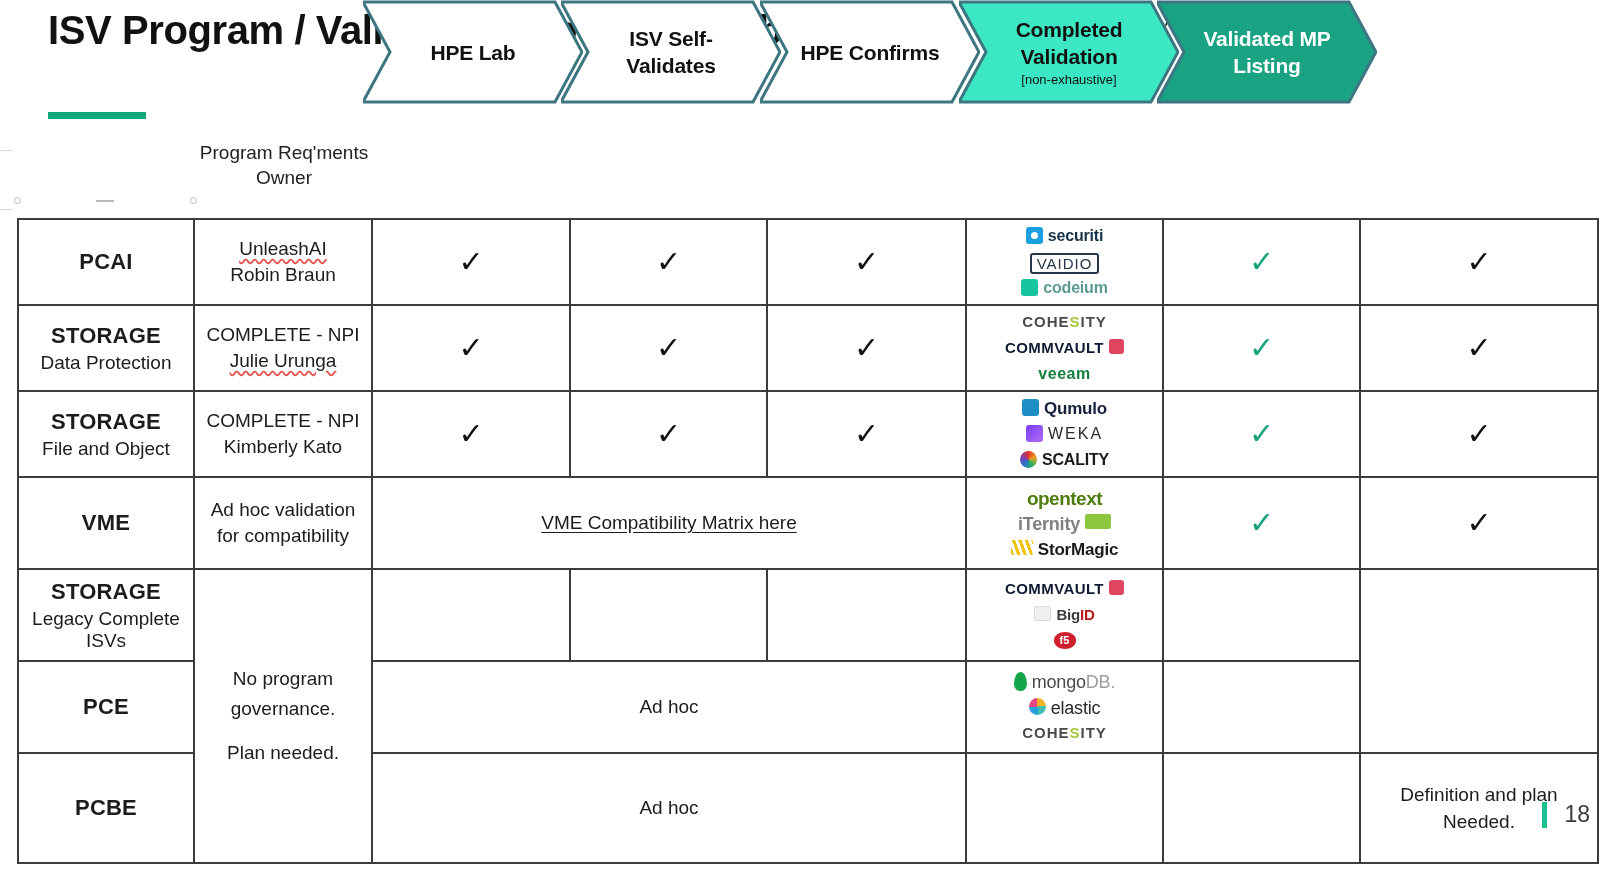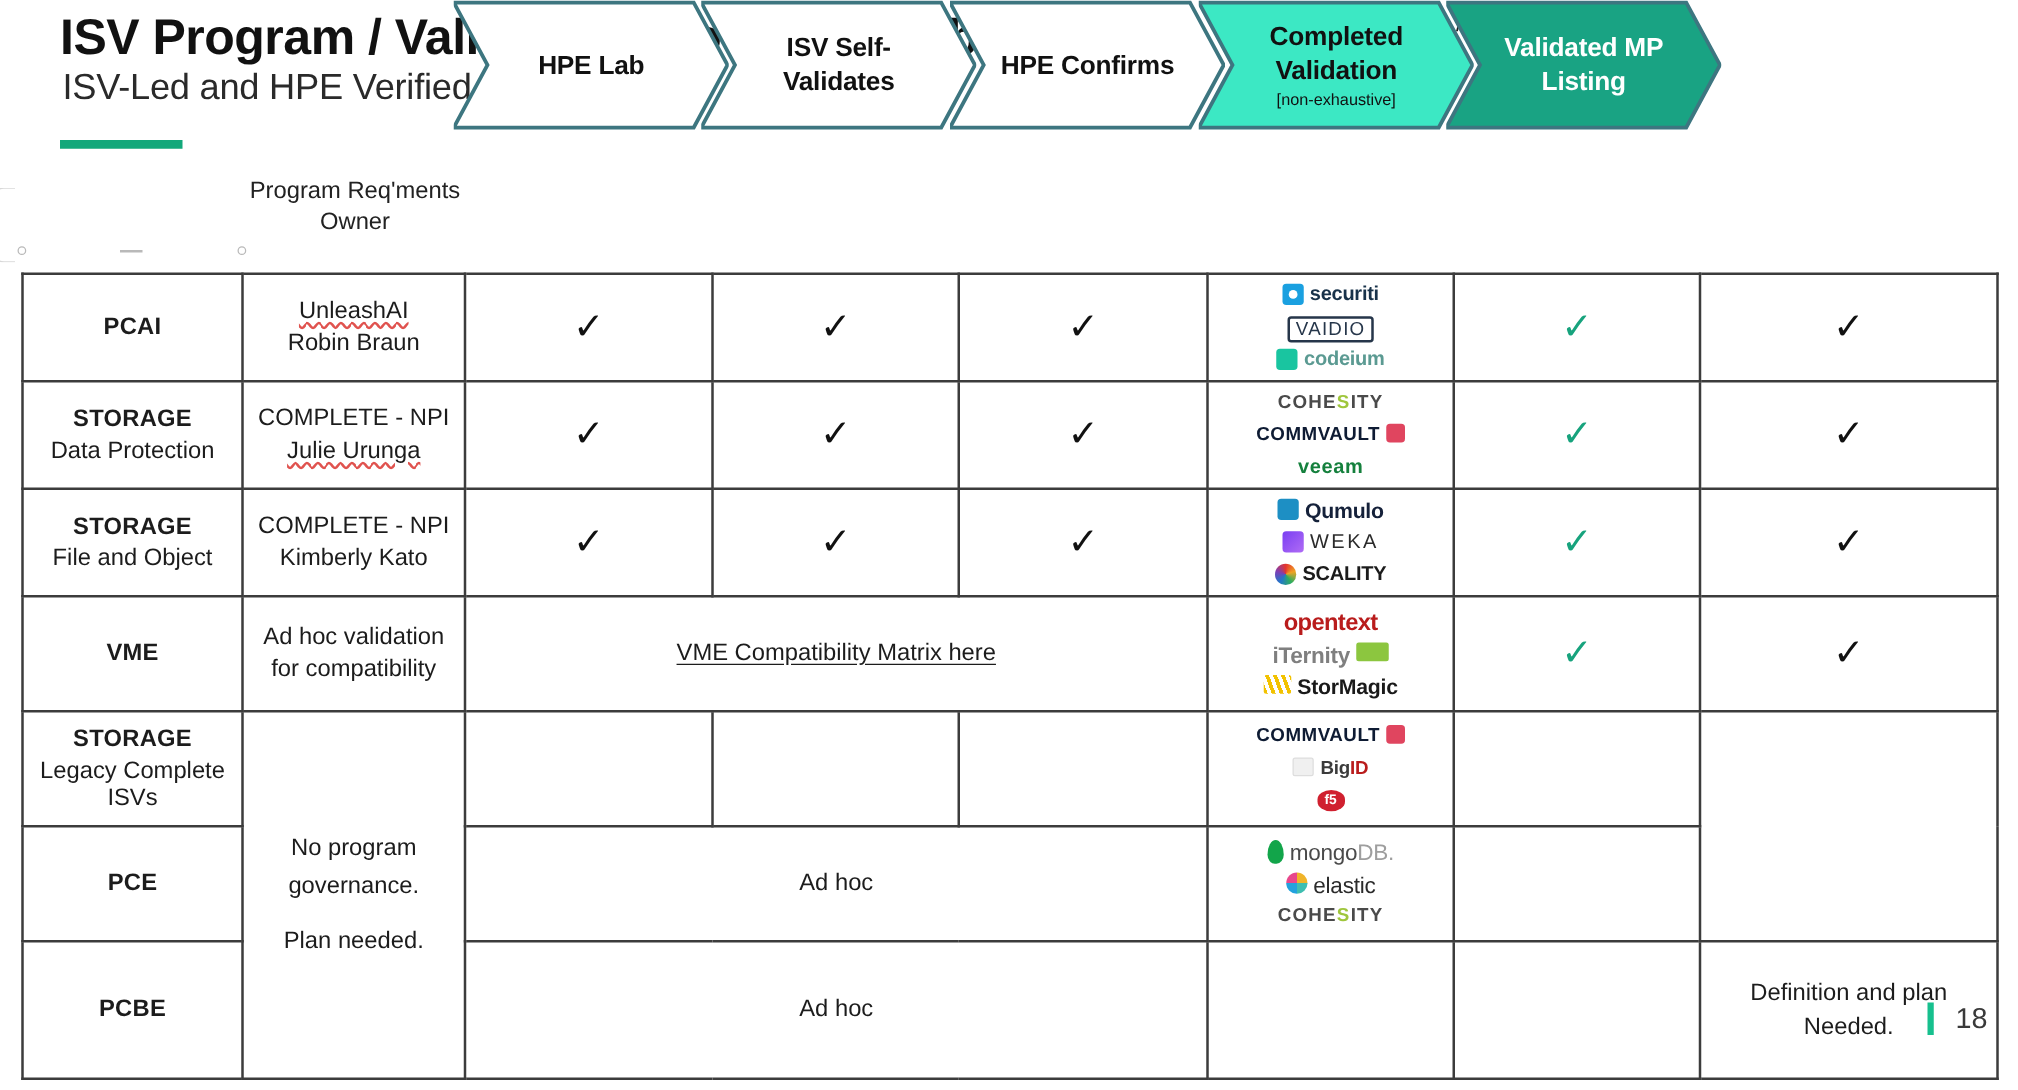--- a/index.html
+++ b/index.html
@@ -81,21 +81,21 @@
   }
   .c-name   { width: 176px; }
   .c-owner  { width: 178px; }
   .c-lab    { width: 198px; }
   .c-self   { width: 197px; }
   .c-conf   { width: 199px; }
   .c-val    { width: 197px; }
   .c-mp     { width: 197px; }
   .c-ong    { width: 238px; }
 
-  .rowname-strong { font-size: 19px; font-weight: bold; letter-spacing: 0.2px; }
+  .rowname-strong { font-size: 22px; font-weight: bold; letter-spacing: 0.2px; }
   .rowname-sub { font-size: 19px; font-weight: normal; display: block; margin-top: 3px; text-align: center; }
   .owner { font-size: 19px; line-height: 26px; }
   .owner .sq { text-decoration: underline; text-decoration-style: wavy;
                text-decoration-color: #e0534f; text-underline-offset: 3px; }
   .nogov { font-size: 19px; line-height: 30px; }
   .nogov .gap { display: block; height: 14px; }
 
   .ck { font-size: 30px; line-height: 30px; color: #111; font-weight: 300; }
   .ck-green { color: #17a37d; }
   .adhoc { font-size: 19px; }
@@ -121,21 +121,21 @@
   .t-commvault { color: #0e1b33; letter-spacing: 0.4px; font-size: 15px; }
   .m-commvault { width:15px; height:15px; background:#e0455f; border-radius:3px; }
   .t-veeam { color: #15803d; font-weight: bold; letter-spacing: 0.5px; }
   .m-qumulo { background:#1d8fc4; }
   .t-qumulo { color:#15213a; font-size:17px; }
   .m-weka { background: linear-gradient(135deg,#7a3ff2,#b06cf5); }
   .t-weka { color:#2b2b2b; letter-spacing:2px; font-weight:500; }
   .m-scality { background: conic-gradient(#e4342e,#f0a323,#2fae5e,#2277c9,#7d3fb5,#e4342e);
                border-radius:50%; }
   .t-scality { color:#1b1b1b; }
-  .t-opentext { color:#b91c1c; font-size:19px; letter-spacing:-0.5px; }
+  .t-opentext { color:#4d7c0f; font-size:19px; letter-spacing:-0.5px; }
   .t-iternity { color:#7f7f7f; font-size:18px; }
   .m-iternity { width:26px; height:15px; background:#8cc63f; border-radius:2px; }
   .t-stormagic { color:#1a1a1a; font-size:17px; }
   .m-stormagic { width:22px; height:15px; background:
       repeating-linear-gradient(70deg,#f2c200 0 3px,#fff 3px 6px); border-radius:2px; }
   .m-bigid { width:17px; height:15px; background:#f0f0f0; border-radius:2px;
              border:1px solid #ddd; }
   .t-bigid { color:#3b3b3b; font-size:15px; }
   .t-bigid i { color:#b91c1c; font-style:normal; font-weight:bold;margin-top:16px; }
   .m-f5 { width:22px; height:17px; background:#d0202f; border-radius:50%/45%; }
@@ -156,21 +156,20 @@
   }
   .pagebar { width: 5px; height: 26px; background: #17c08e; }
   .pagetxt { font-size: 23px; color: #3a3a3a; }
 </style>
 </head>
 <body>
 
 <div id="slide">
 
   <div class="title">ISV Program / Validation Process – Hybrid Cloud</div>
-  <div class="subtitle">ISV-Led and HPE Verified</div>
   <div class="accent-bar"></div>
 
   <div class="legend">
     <div class="legend-row">
       <span class="legend-check chk-black">✓</span>
       <span>= existing process / capability</span>
     </div>
     <div class="legend-row">
       <span class="legend-check chk-green">✓</span>
       <span>= future capability</span>

